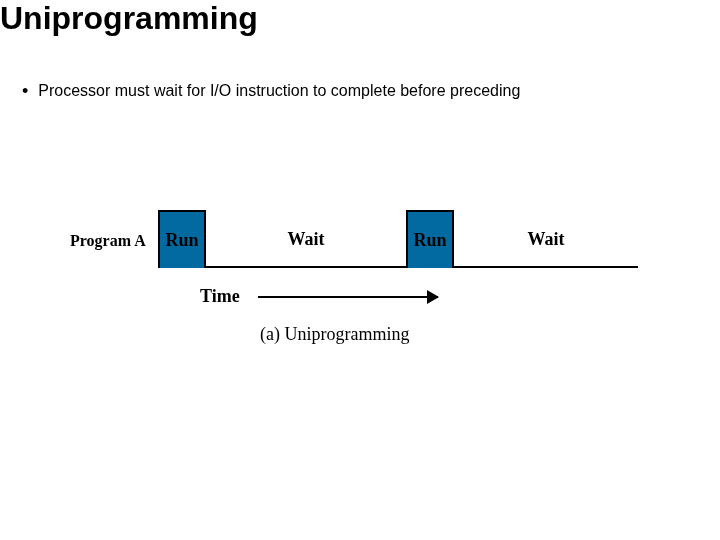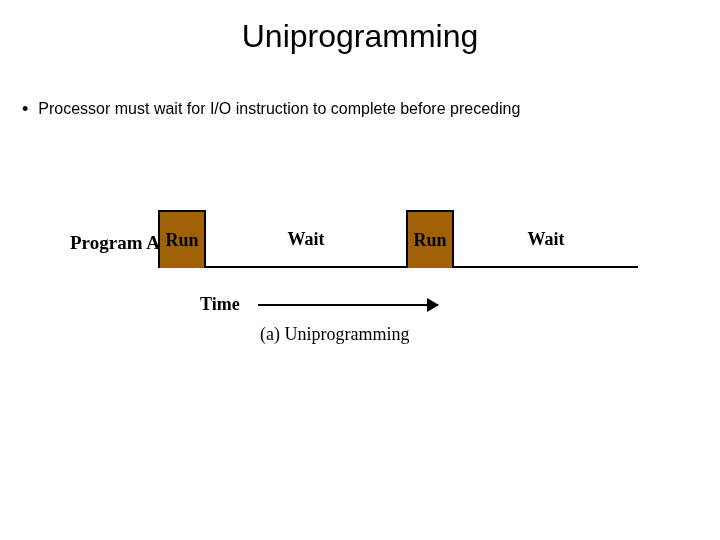--- a/index.html
+++ b/index.html
@@ -5,24 +5,23 @@
   * { margin: 0; padding: 0; box-sizing: border-box; }
   body {
     width: 720px;
     height: 540px;
     background: #ffffff;
     font-family: Arial, Helvetica, sans-serif;
     color: #000;
     position: relative;
   }
   .title {
-    text-align: center;
+    text-align: left;
     font-size: 32px;
-    font-weight: 400;
-    padding-top: 18px;
+    font-weight: 700;
   }
   .bullet-area {
     padding: 40px 30px 0 22px;
   }
   .bullet-row {
     display: flex;
     align-items: flex-start;
   }
   .bullet-dot {
     font-size: 18px;
@@ -38,21 +37,21 @@
     left: 70px;
     top: 210px;
     width: 570px;
   }
   .row-label {
     position: absolute;
     left: 0;
     top: 22px;
     font-family: "Times New Roman", Times, serif;
     font-weight: bold;
-    font-size: 19px;
+    font-size: 16px;
   }
   .timeline {
     position: absolute;
     left: 88px;
     top: 0;
     width: 480px;
     height: 58px;
   }
   .baseline {
     position: absolute;
@@ -69,26 +68,26 @@
     display: flex;
     align-items: center;
     justify-content: center;
     font-family: "Times New Roman", Times, serif;
     font-weight: bold;
     font-size: 18px;
   }
   .run-box {
     border: 2px solid #000;
     border-bottom: none;
-    background: #a16207;
+    background: #0369a1;
   }
   .time-row {
     position: absolute;
     left: 130px;
-    top: 84px;
+    top: 76px;
     display: flex;
     align-items: center;
     text-align: center;
   }
   .time-label {
     font-family: "Times New Roman", Times, serif;
     font-weight: bold;
     font-size: 18px;
     margin-right: 18px;
   }

